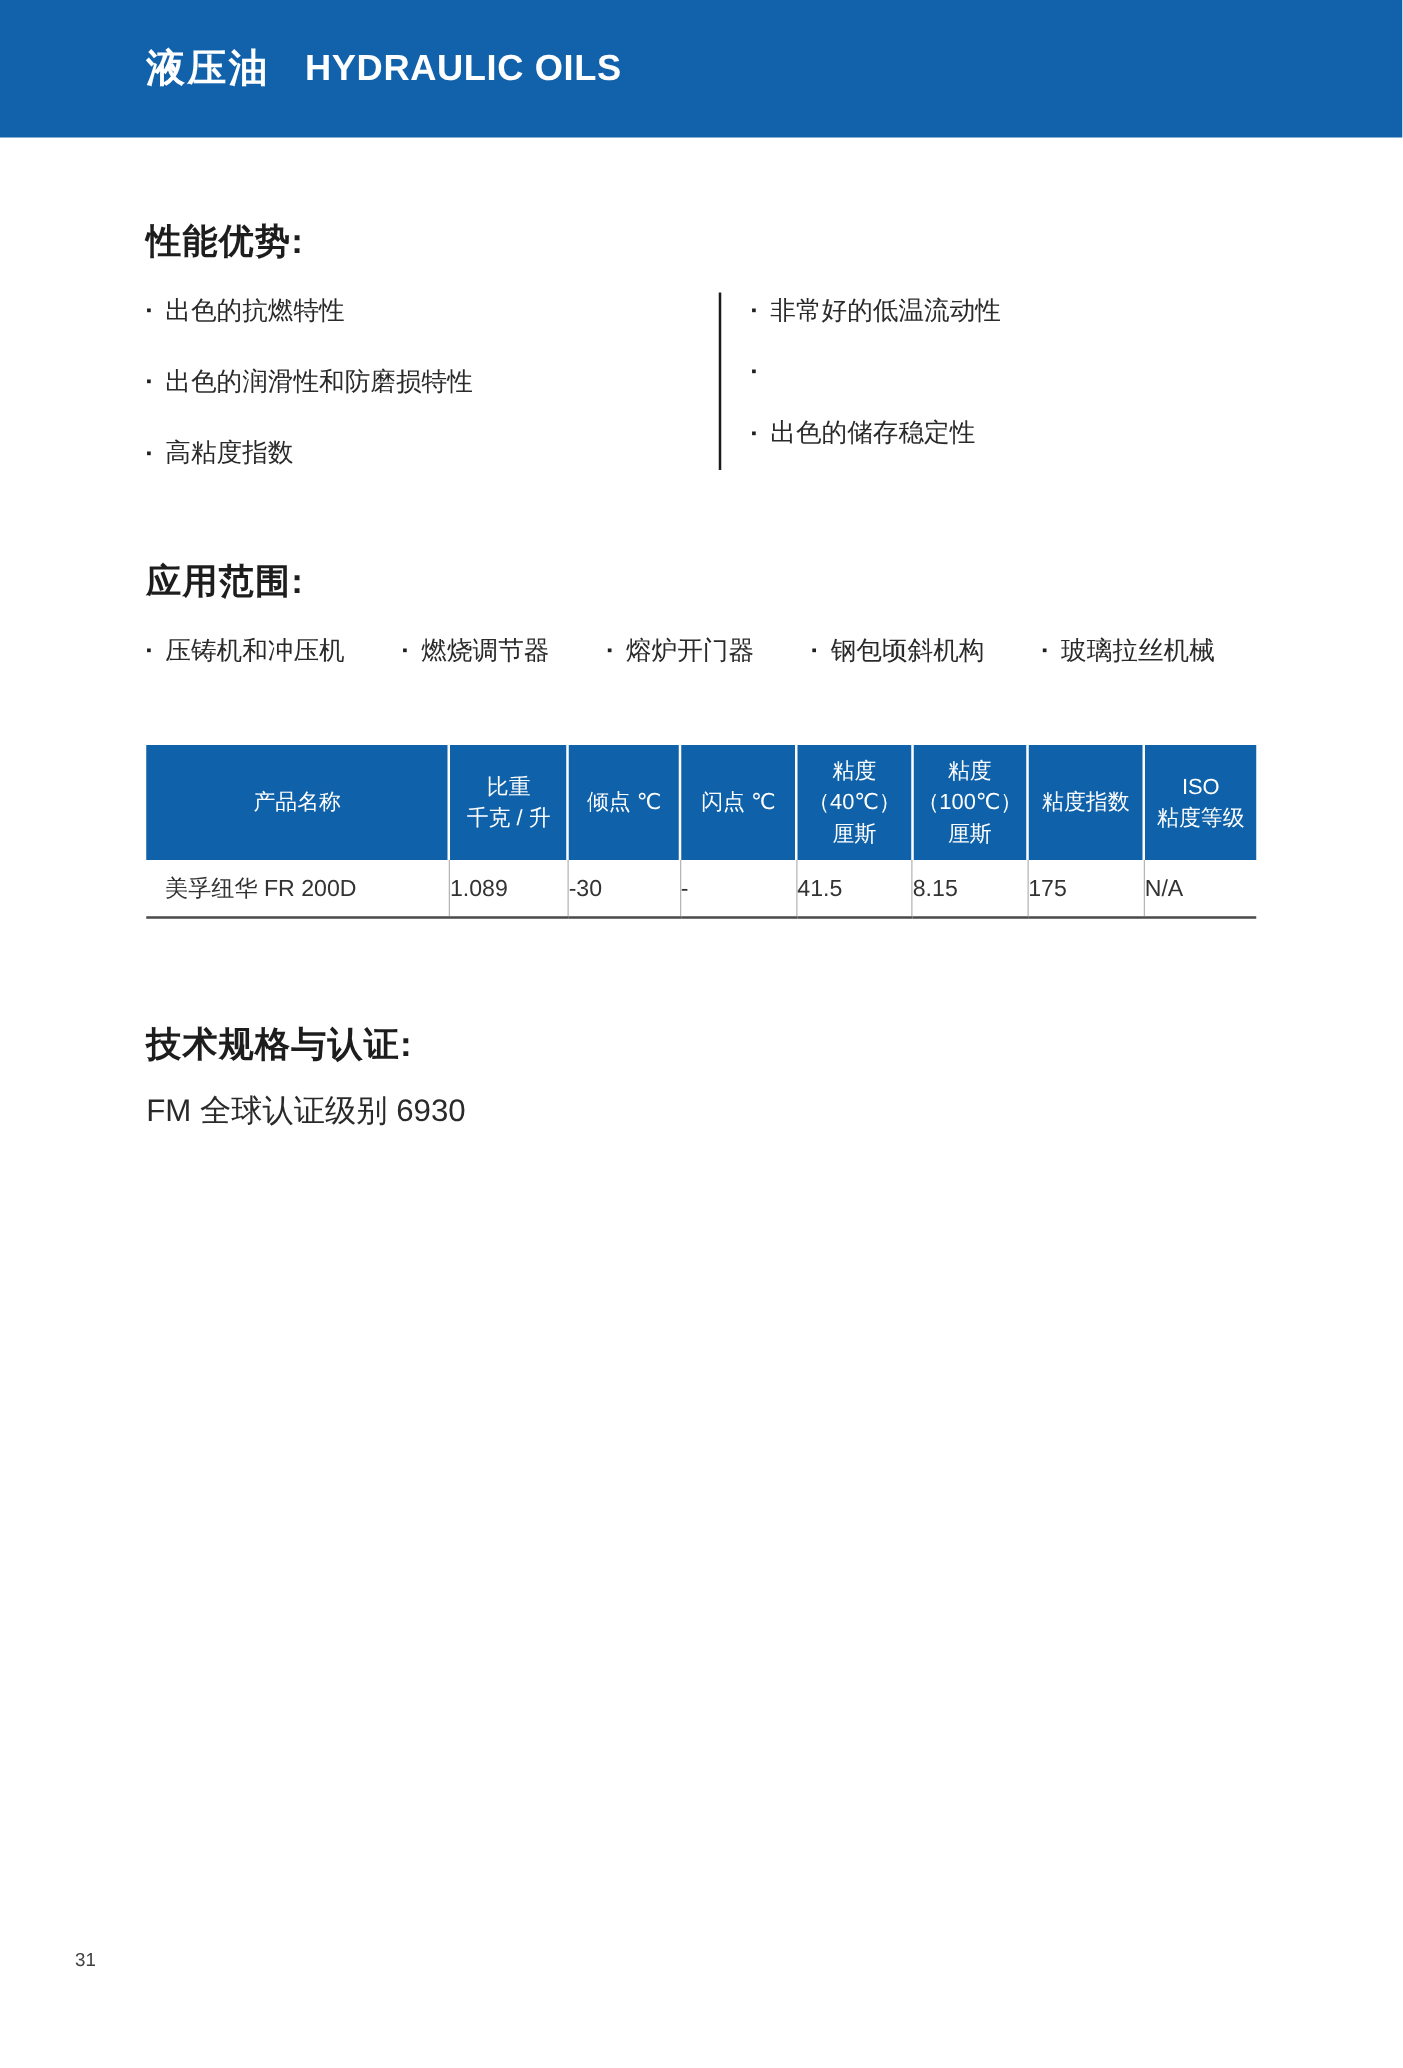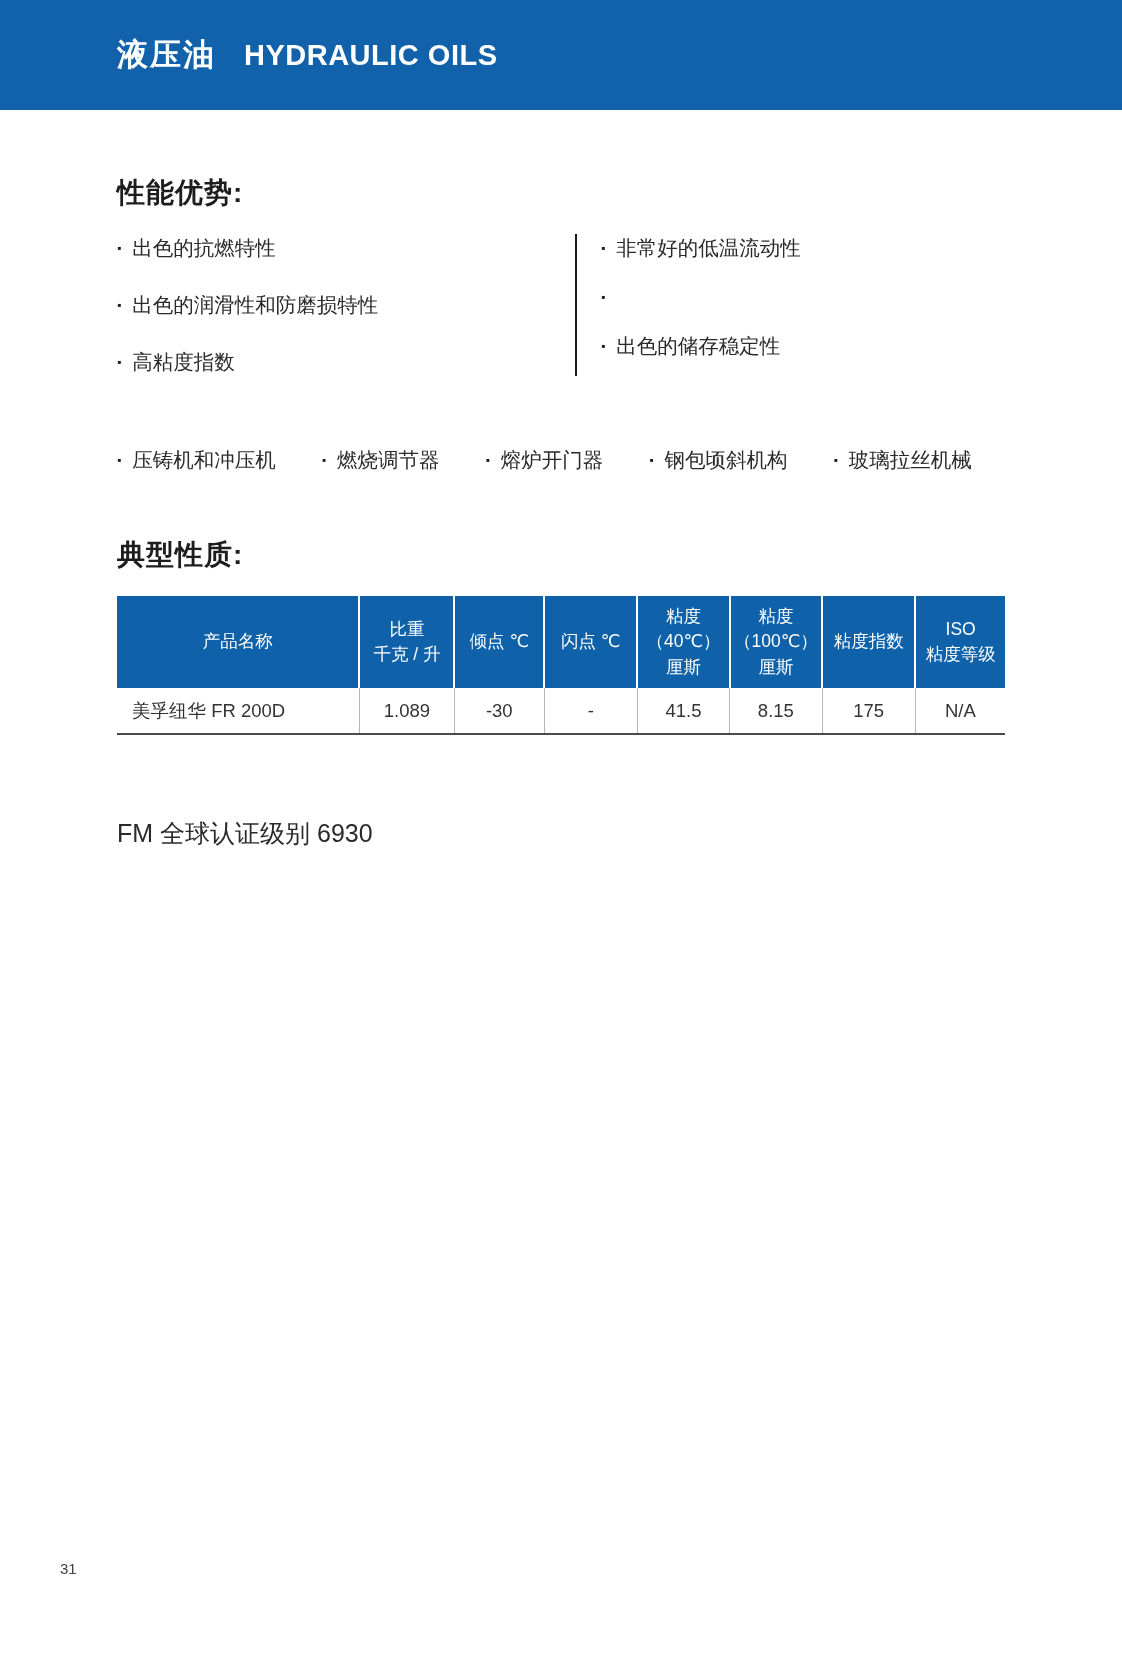--- a/index.html
+++ b/index.html
@@ -67,21 +67,20 @@
     white-space: pre-line;
     text-align: center;
     vertical-align: middle;
     padding: 8px 3px;
     height: 84px;
   }
   .prop-table th + th { border-left: 2px solid #ffffff; }
   .prop-table td {
     font-size: 18.5px;
     color: #333333;
-    text-align: center;
     vertical-align: middle;
     height: 46px;
     border-bottom: 2px solid #4a4a4a;
   }
   .prop-table td + td { border-left: 1px solid #b5b5b5; }
   .prop-table td.name-cell { text-align: left; padding-left: 15px; }
   .col-product { width: 27.3%; }
   .col-sg { width: 10.7%; }
   .col-pour { width: 10.1%; }
   .col-flash { width: 10.5%; }
@@ -135,20 +134,21 @@
         </div>
         <div class="bullet-item">
           <span class="bullet-mark">▪</span>
           <span>出色的储存稳定性</span>
         </div>
       </div>
     </div>
   </section>
 
   <section class="applications">
+    <h2 class="sec-heading">应用范围:</h2>
     <div class="app-row">
       <div class="bullet-item">
         <span class="bullet-mark">▪</span>
         <span>压铸机和冲压机</span>
       </div>
       <div class="bullet-item">
         <span class="bullet-mark">▪</span>
         <span>燃烧调节器</span>
       </div>
       <div class="bullet-item">
@@ -160,21 +160,20 @@
         <span>钢包顷斜机构</span>
       </div>
       <div class="bullet-item">
         <span class="bullet-mark">▪</span>
         <span>玻璃拉丝机械</span>
       </div>
     </div>
   </section>
 
   <section class="properties">
-    <h2 class="sec-heading">典型性质:</h2>
     <table class="prop-table">
       <colgroup>
         <col class="col-product">
           <col class="col-sg">
           <col class="col-pour">
           <col class="col-flash">
         <col class="col-v40">
           <col class="col-v100">
           <col class="col-vi">
           <col class="col-iso">
@@ -206,18 +205,19 @@
           <td>41.5</td>
           <td>8.15</td>
           <td>175</td>
           <td>N/A</td>
         </tr>
       </tbody>
     </table>
   </section>
 
   <section class="specs">
+    <h2 class="sec-heading">技术规格与认证:</h2>
     <div class="spec-line">FM 全球认证级别 6930</div>
   </section>
 
 </div>
 
 <div class="page-num">31</div>
 
 </body></html>

